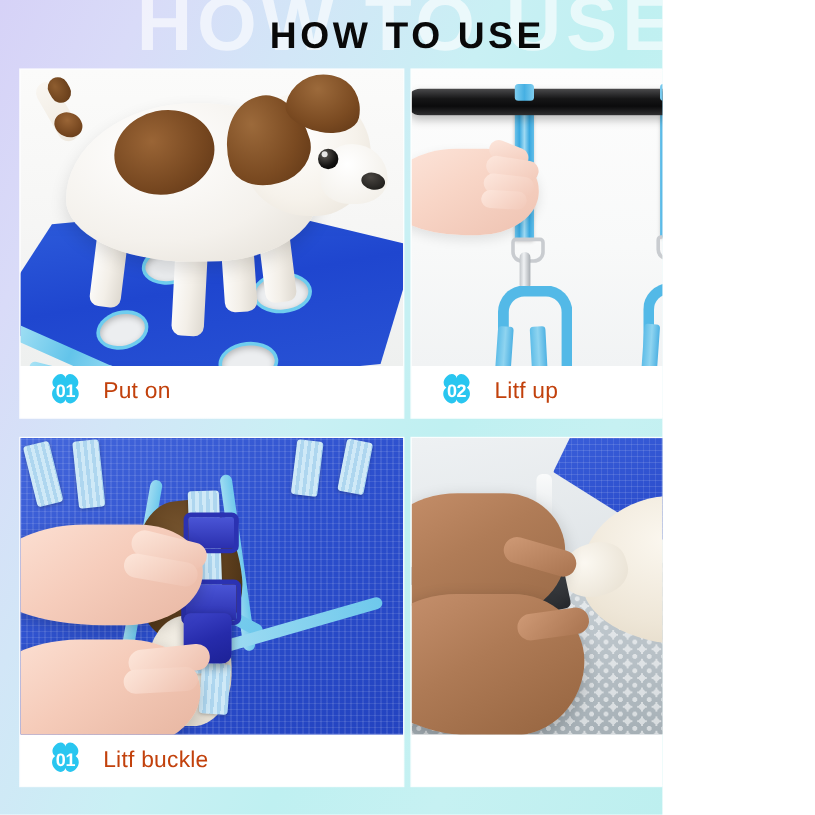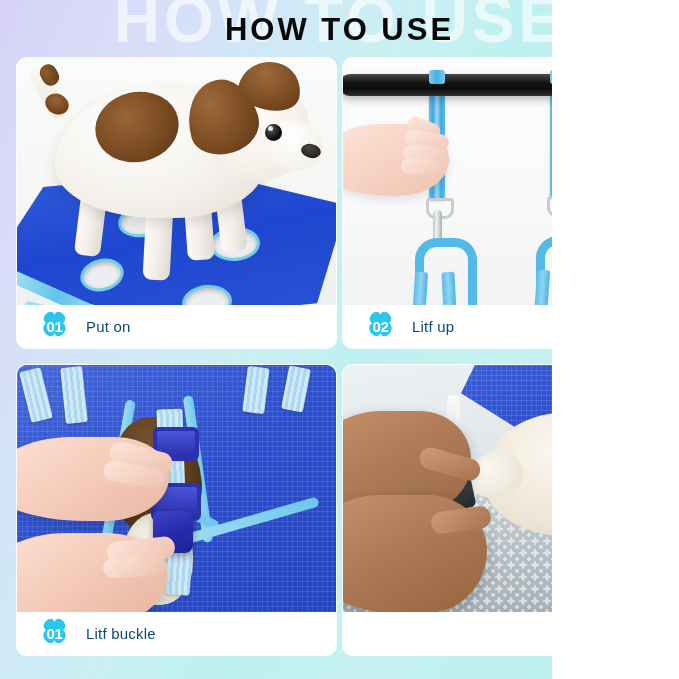--- a/index.html
+++ b/index.html
@@ -37,21 +37,21 @@
     position:absolute;left:17px;top:58px;
     width:645px;height:597px;
     display:grid;
     grid-template-columns:319px 319px;
     grid-template-rows:290px 290px;
     column-gap:7px;row-gap:17px;
   }
   .card{
     position:relative;
     background:#ffffff;
-    border-radius:10px;
+    border-radius:0;
     overflow:hidden;
     box-shadow:0 0 0 1px rgba(255,255,255,.9);
     display:flex;flex-direction:column;
   }
   .photo{
     position:relative;
     flex:0 0 247px;
     overflow:hidden;
     background:#f2f3f3;
   }
@@ -68,21 +68,21 @@
     flex:0 0 auto;
   }
   .badge svg{display:block;width:35px;height:31px;}
   .badge-num{
     position:absolute;left:0;top:0;width:35px;height:31px;
     display:flex;align-items:center;justify-content:center;
     font-size:15px;font-weight:bold;color:#ffffff;
     letter-spacing:-.3px;
   }
   .steptext{
-    font-size:15px;color:#0c4a6e;letter-spacing:.2px;
+    font-size:19px;color:#c2410c;letter-spacing:.2px;
   }
 
   
   .p1{background:linear-gradient(180deg,#fbfbfa 0%,#f6f6f5 52%,#eef0ef 100%);}
   .p1 .sling{
     position:absolute;left:-8%;top:46%;width:116%;height:62%;
     background:linear-gradient(170deg,#2f5fdd 0%,#1f46cf 45%,#2a55d6 100%);
     clip-path:polygon(14% 10%,58% 0%,96% 22%,88% 86%,30% 100%,0% 62%);
     box-shadow:inset 0 0 22px rgba(10,30,120,.45);
   }

